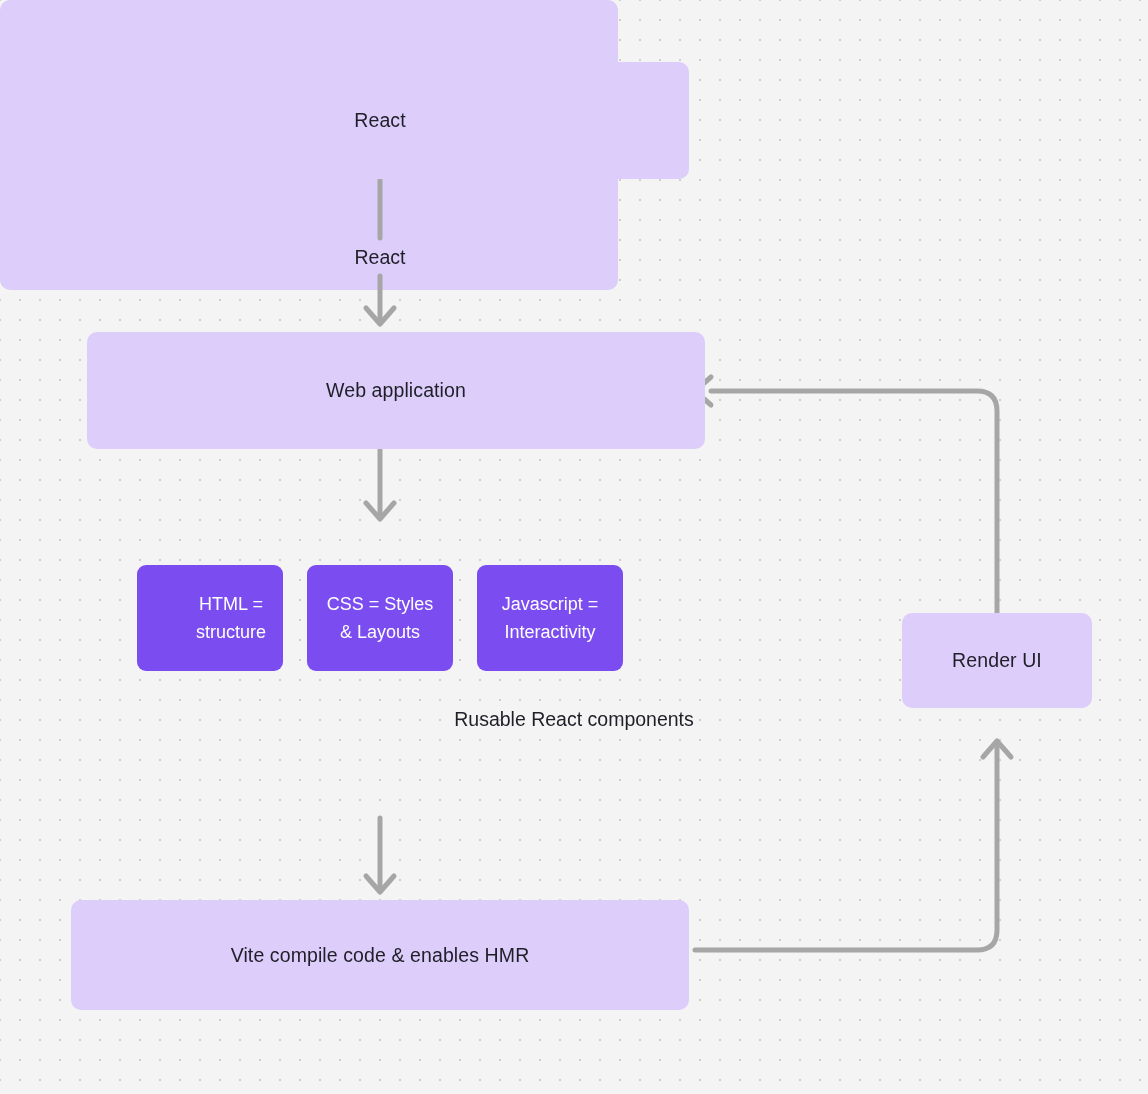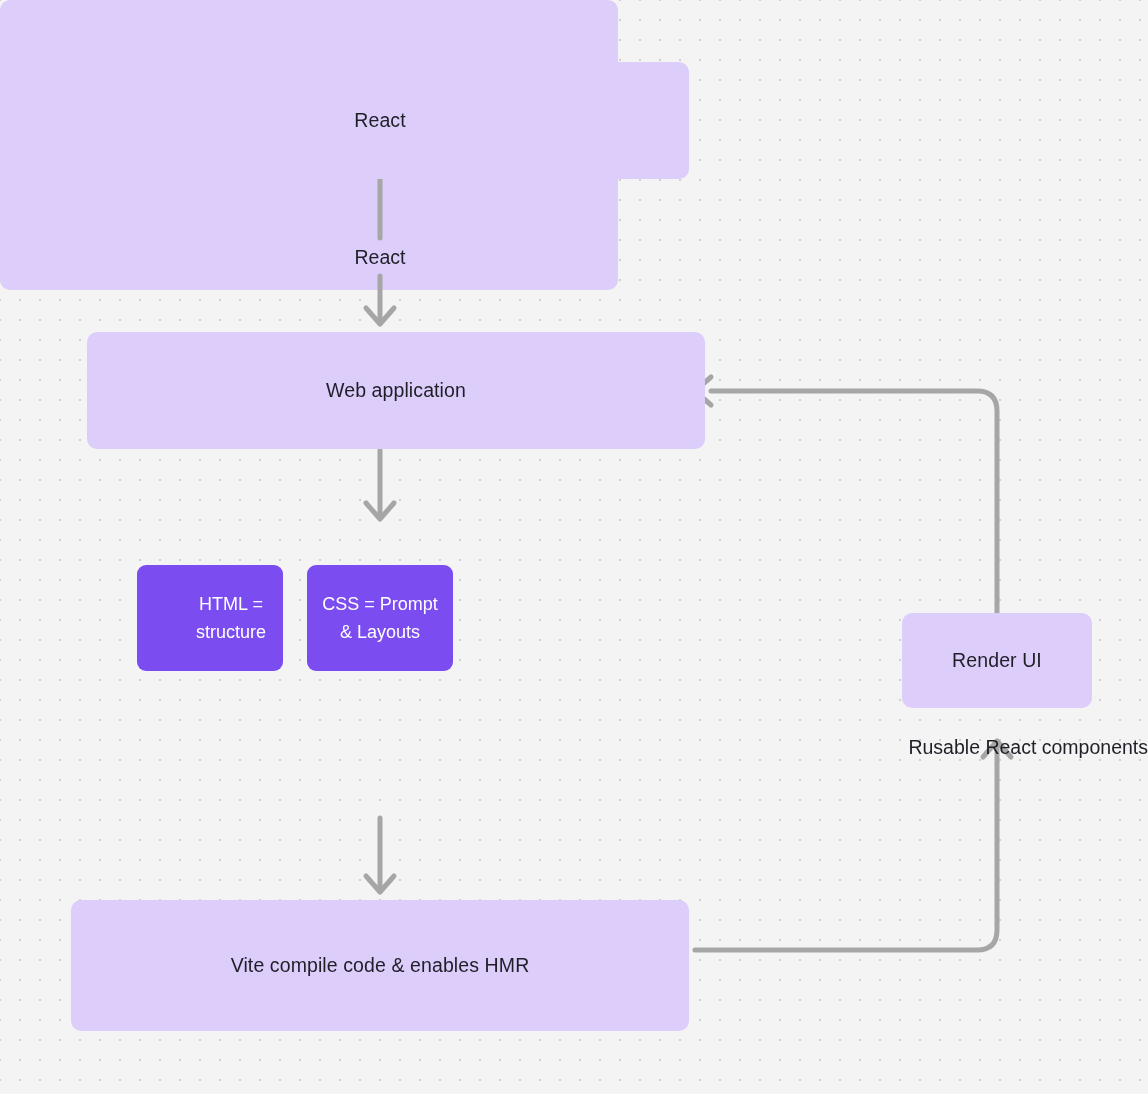--- a/index.html
+++ b/index.html
@@ -69,28 +69,28 @@
     color: #1f1f28;
     font-size: 19.5px;
     text-align: center;
     white-space: nowrap;
     transform: translate(-50%, -50%);
   }
   
   #node-user        { left: 71px;  top: 62px;  width: 618px; height: 117px; }
   #node-webapp      { left: 87px;  top: 332px; width: 618px; height: 117px; }
   #node-components  { left: 71px;  top: 527px; width: 618px; height: 290px; }
-  #node-vite        { left: 71px;  top: 900px; width: 618px; height: 131px; }
+  #node-vite        { left: 71px;  top: 900px; width: 618px; height: 110px; }
   #node-render      { left: 902px; top: 613px; width: 190px; height: 95px; }
 
   #inner-html  { position: absolute; left: 137px; top: 565px; width: 146px; height: 106px; padding-left: 42px; }
   #inner-css   { position: absolute; left: 307px; top: 565px; width: 146px; height: 106px; }
   #inner-js    { position: absolute; left: 477px; top: 565px; width: 146px; height: 106px; }
 
-  #caption-components { top: 736px; text-align: right; }
+  #caption-components { top: 708px; }
 
   #label-prompt { left: 380px; top: 257px; }
 </style>
 </head>
 <body>
 
 <div id="canvas">
 
   <svg class="edges" width="1148" height="1094" viewBox="0 0 1148 1094" xmlns="http://www.w3.org/2000/svg">
     <g fill="none" stroke="#a6a6a6" stroke-width="5" stroke-linecap="round" stroke-linejoin="round">
@@ -138,25 +138,31 @@
 
   <div class="node node-inner" id="inner-html">
     <span>
       <span>HTML =</span><br>
       <span>structure</span>
     </span>
   </div>
 
   <div class="node node-inner" id="inner-css">
     <span>
-      <span>CSS = Prompt</span><br>
+      <span>CSS = Styles</span><br>
       <span>&amp; Layouts</span>
     </span>
   </div>
 
+  <div class="node node-inner" id="inner-js">
+    <span>
+      <span>Javascript =</span><br>
+      <span>Interactivity</span>
+    </span>
+  </div>
 
   <div class="node node-outer" id="node-vite">
     <span>Vite compile code &amp; enables HMR</span>
   </div>
 
   <div class="node node-outer" id="node-render">
     <span>Render UI</span>
   </div>
 
   <div class="edge-label" id="label-prompt">React</div>

